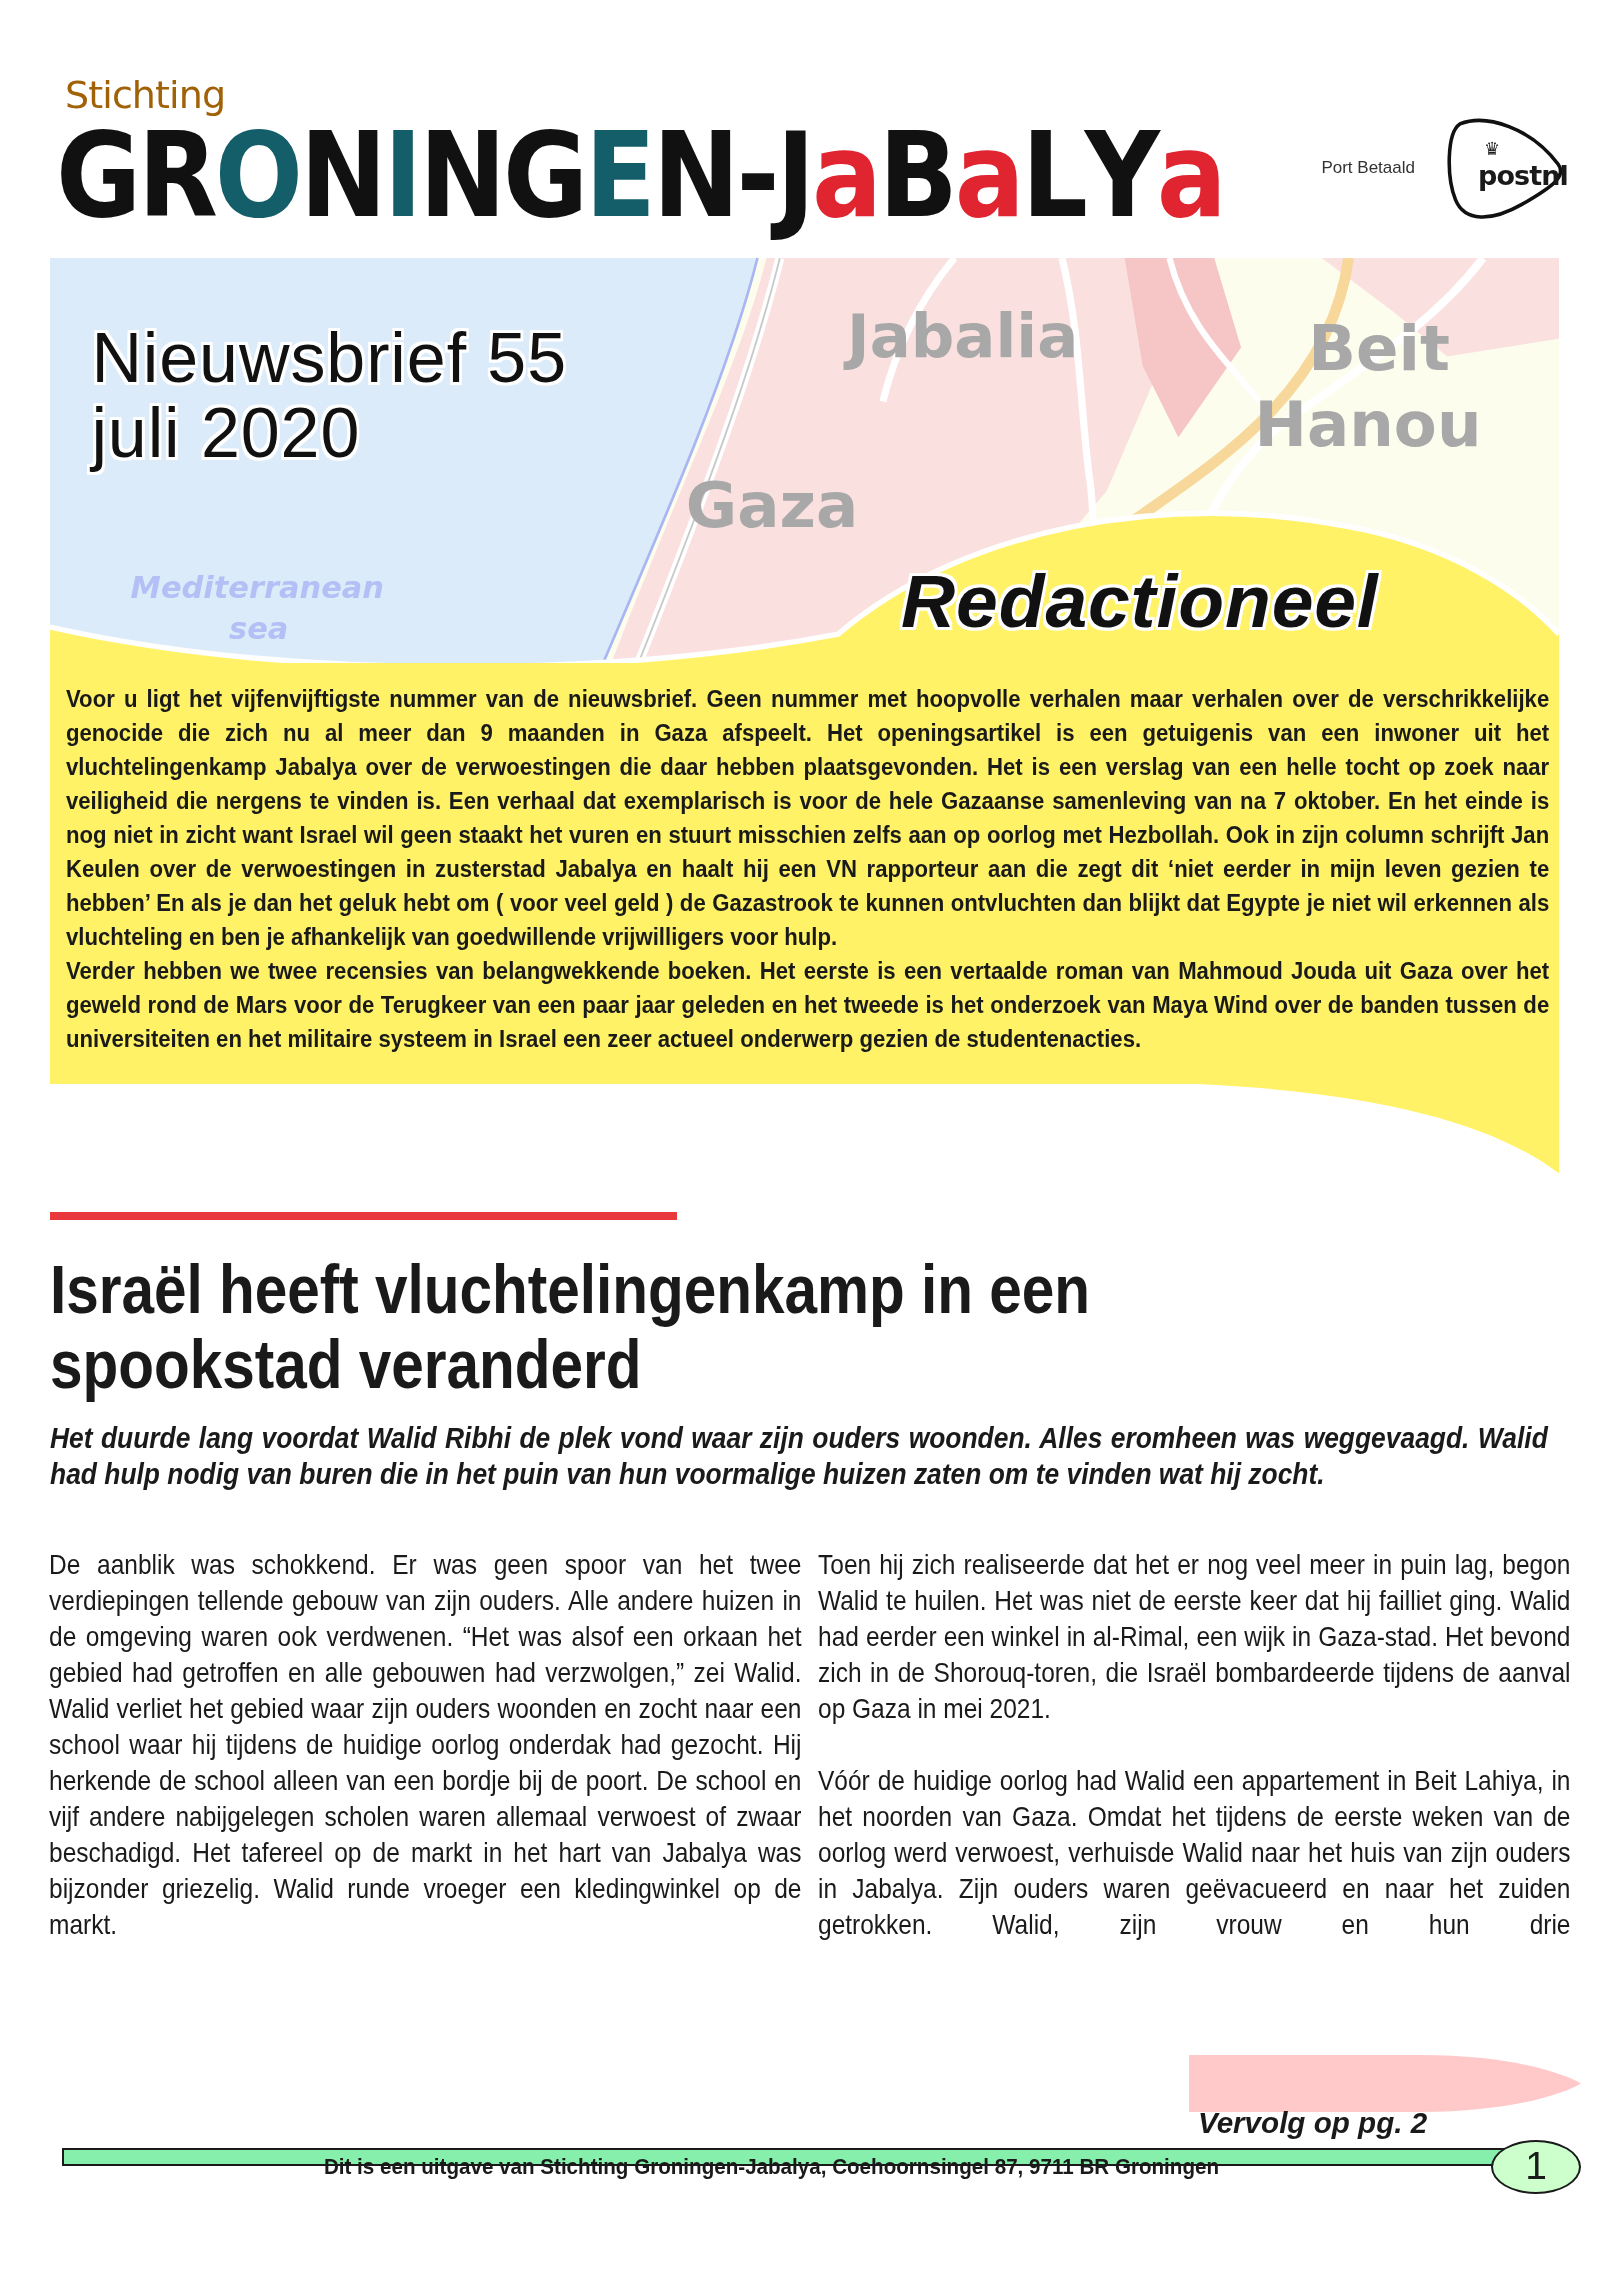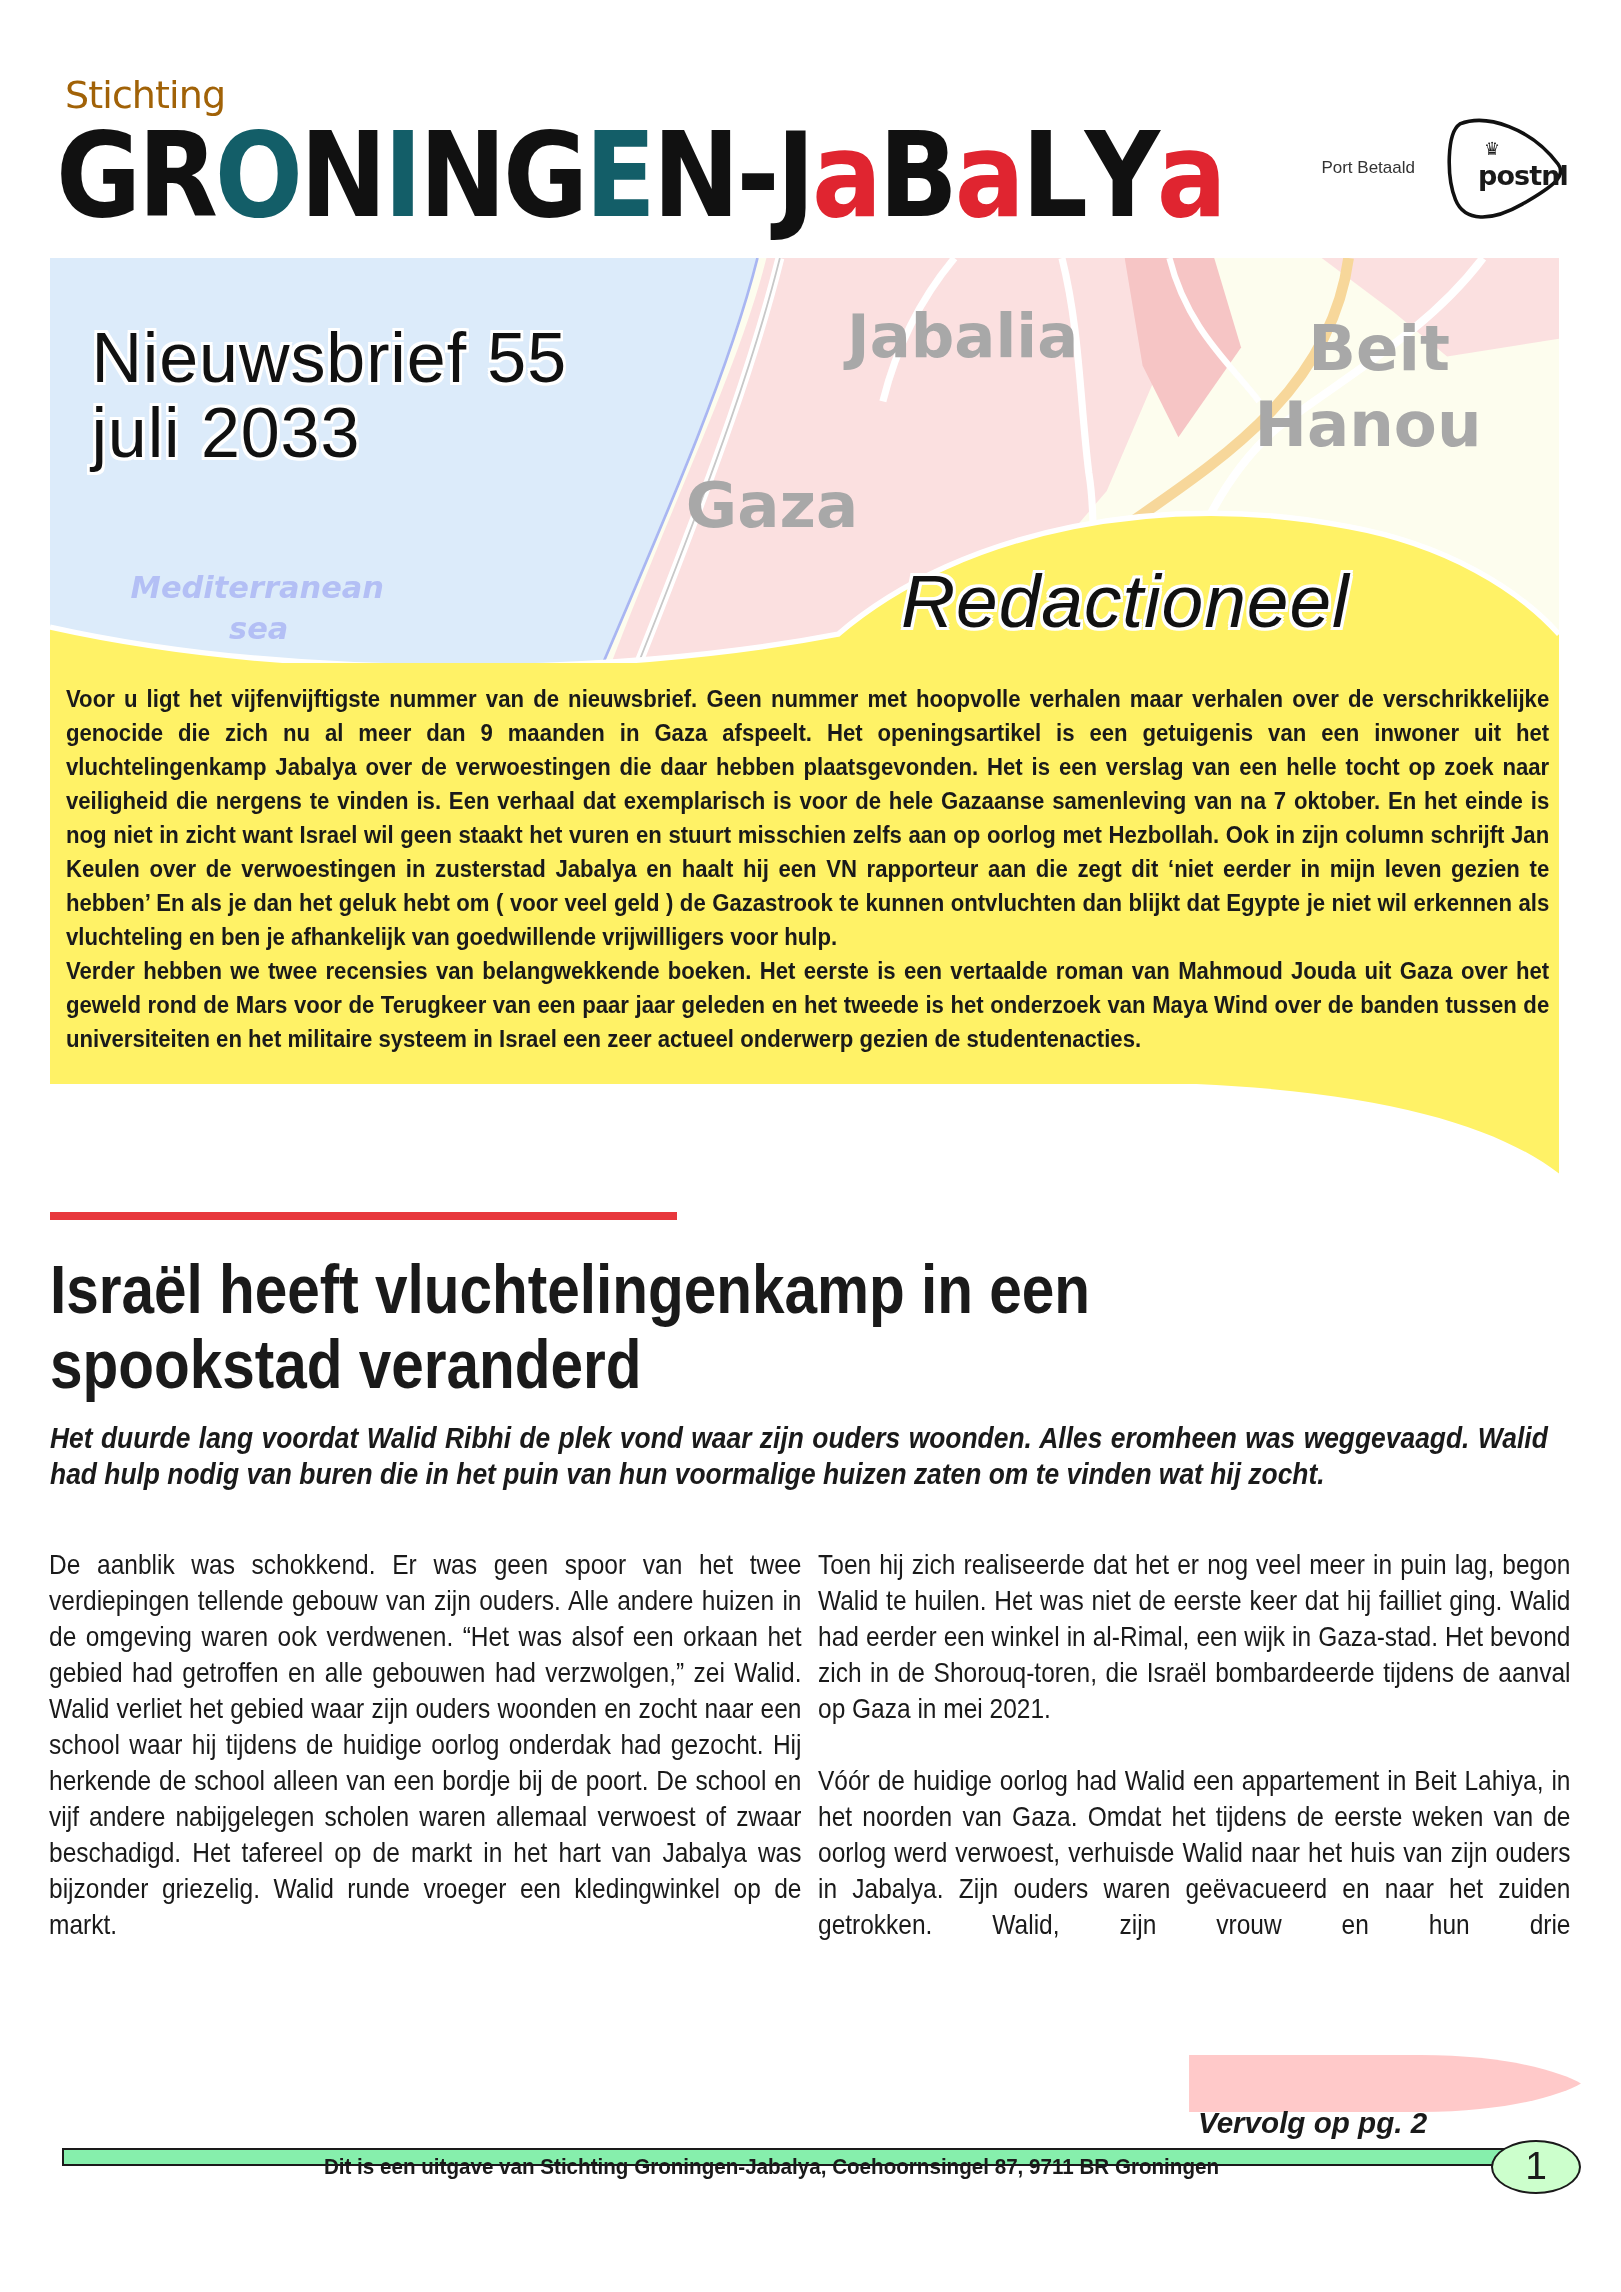--- a/index.html
+++ b/index.html
@@ -14,21 +14,21 @@
     .postage { position: absolute; left: 1308px; top: 115px; width: 269px; height: 107px; }
     .port-betaald { position: absolute; left: 13.4px; top: 43px; font-size: 17px; color: #333; }
     .postnl-badge { position: absolute; left: 134px; top: 0; width: 125px; height: 107px; }
     .postnl-text { position: absolute; left: 150px; top: 45px; font-weight: bold; font-size: 27px; color: #1a1a1a; font-family: "DejaVu Sans", sans-serif; letter-spacing: -0.9px; margin-left: 20px; }
     .crown { position: absolute; left: 176px; top: 23px; font-size: 18px; color: #1a1a1a; }
 
     
     .hero { position: absolute; left: 50px; top: 258px; width: 1509px; height: 421px; overflow: hidden; }
     .hero svg { position: absolute; left: 0; top: 0; }
     .issue-title { position: absolute; left: 5.4px; top: 63px; font-size: 70px; line-height: 75px; color: #111; text-shadow: -2.7px -2.7px 0 #fff, 2.7px -2.7px 0 #fff, -2.7px 2.7px 0 #fff, 2.7px 2.7px 0 #fff, 0 2.7px 0 #fff, 0 -2.7px 0 #fff, 2.7px 0 0 #fff, -2.7px 0 0 #fff; letter-spacing: 0.9px; margin-left: 36px; }
-    .redactioneel { position: absolute; left: 851px; top: 300px; font-size: 75px; font-style: italic; color: #111; text-shadow: -2.7px -2.7px 0 #fff, 2.7px -2.7px 0 #fff, -2.7px 2.7px 0 #fff, 2.7px 2.7px 0 #fff, 0 2.7px 0 #fff, 0 -2.7px 0 #fff, 2.7px 0 0 #fff, -2.7px 0 0 #fff; letter-spacing: 0.9px; }
+    .redactioneel { position: absolute; left: 851px; top: 300px; font-size: 75px; font-style: italic; color: #111; text-shadow: -2.7px -2.7px 0 #fff, 2.7px -2.7px 0 #fff, -2.7px 2.7px 0 #fff, 2.7px 2.7px 0 #fff, 0 2.7px 0 #fff, 0 -2.7px 0 #fff, 2.7px 0 0 #fff, -2.7px 0 0 #fff; letter-spacing: 0.9px; font-weight: bold; }
 
     
     .editorial-bg { position: absolute; left: 50px; top: 663px; width: 1509px; height: 627px; }
     .editorial { position: absolute; left: 66px; top: 682px; width: 1483px; font-weight: bold; font-size: 24.6px; line-height: 34px; text-align: justify; color: #1a1a1a; transform: scaleX(0.9); transform-origin: left top; width: 1648px; }
     .editorial p { margin: 0; }
 
     .red-rule { position: absolute; left: 50px; top: 1212px; width: 627px; height: 8px; background: #e8383d; }
 
     .headline { position: absolute; left: 50px; top: 1252px; font-weight: bold; font-size: 68px; line-height: 75px; color: #1a1a1a; transform: scaleX(0.86); transform-origin: left top; width: 1433px; }
     .lede { position: absolute; left: 50px; top: 1420px; width: 1702px; font-weight: bold; font-style: italic; font-size: 30px; line-height: 36px; text-align: justify; transform: scaleX(0.88); transform-origin: left top; color: #1a1a1a; }
@@ -86,21 +86,21 @@
     <text x="1345" y="210" font-family="DejaVu Sans, sans-serif" font-weight="bold" font-size="70" fill="#a8a8a8">Hanou</text>
     <text x="710" y="300" font-family="DejaVu Sans, sans-serif" font-weight="bold" font-size="70" fill="#a8a8a8">Gaza</text>
     <text x="90" y="380" font-family="DejaVu Sans, sans-serif" font-style="italic" font-weight="bold" font-size="34" fill="#b3bff5">Mediterranean</text>
     <text x="200" y="425" font-family="DejaVu Sans, sans-serif" font-style="italic" font-weight="bold" font-size="34" fill="#b3bff5">sea</text>
 
     <path d="M0,412 C260,470 620,470 880,420 C1020,300 1250,260 1450,300 C1560,320 1640,370 1685,420 L1685,470 L0,470 Z" fill="#fff266"></path>
     <path d="M0,412 C260,470 620,470 880,420 C1020,300 1250,260 1450,300 C1560,320 1640,370 1685,420" fill="none" stroke="#ffffff" stroke-width="6"></path>
   </svg>
   <div class="issue-title">
     <div>Nieuwsbrief 55</div>
-    <div>juli 2033</div>
+    <div>juli 2020</div>
   </div>
   <div class="redactioneel">Redactioneel</div>
 </div>
 
 <svg class="editorial-bg" width="1509" height="627" viewBox="0 0 1685 700">
   <path d="M0,0 L1685,0 L1685,570 C1620,520 1500,480 1280,470 L0,470 Z" fill="#fff266"></path>
 </svg>
 <div class="editorial">
   <p>Voor u ligt het vijfenvijftigste nummer van de nieuwsbrief. Geen nummer met hoopvolle verhalen maar verhalen over de verschrikkelijke genocide die zich nu al meer dan 9 maanden in Gaza afspeelt. Het openingsartikel is een getuigenis van een inwoner uit het vluchtelingenkamp Jabalya over de verwoestingen die daar hebben plaatsgevonden. Het is een verslag van een helle tocht op zoek naar veiligheid die nergens te vinden is. Een verhaal dat exemplarisch is voor de hele Gazaanse samenleving van na 7 oktober. En het einde is nog niet in zicht want Israel wil geen staakt het vuren en stuurt misschien zelfs aan op oorlog met Hezbollah. Ook in zijn column schrijft Jan Keulen over de verwoestingen in zusterstad Jabalya en haalt hij een VN rapporteur aan die zegt dit ‘niet eerder in mijn leven gezien te hebben’  En als je dan het geluk hebt om ( voor veel geld ) de Gazastrook te kunnen ontvluchten dan blijkt dat Egypte je niet wil erkennen als vluchteling en ben je afhankelijk van goedwillende vrijwilligers voor hulp.</p>
   <p>Verder hebben we twee recensies van belangwekkende boeken. Het eerste is een vertaalde roman van Mahmoud Jouda uit Gaza over het geweld rond de Mars voor de Terugkeer van een paar jaar geleden en het tweede is het onderzoek van Maya Wind over de banden tussen de universiteiten en het militaire systeem in Israel een zeer actueel onderwerp gezien de studentenacties.</p>

